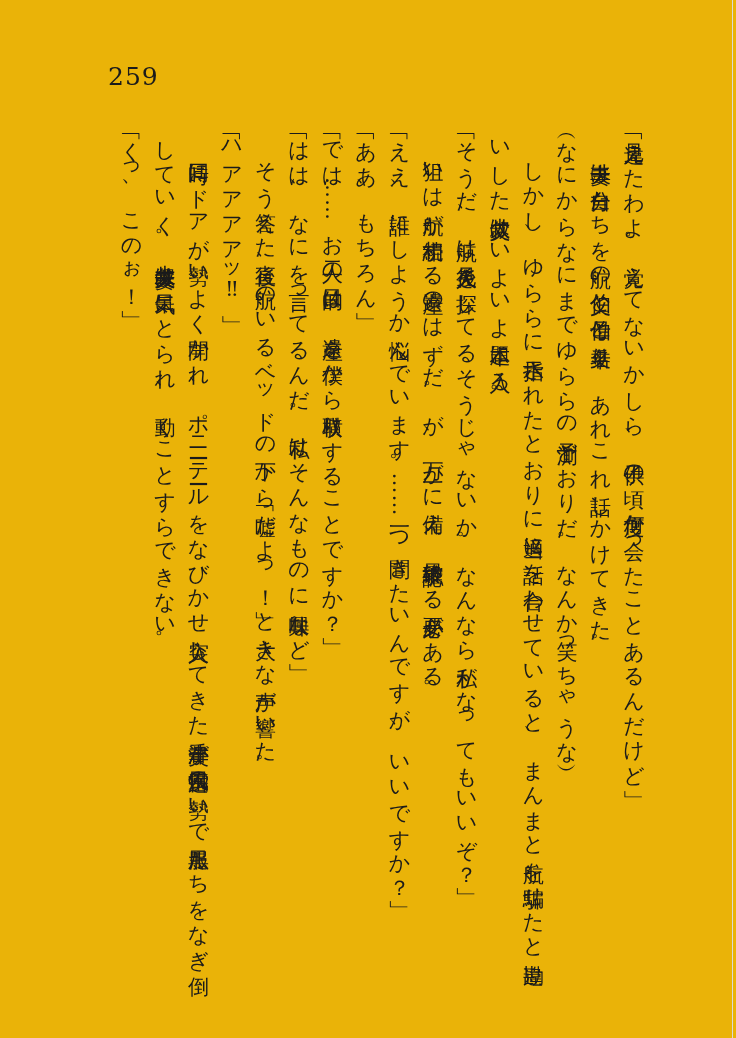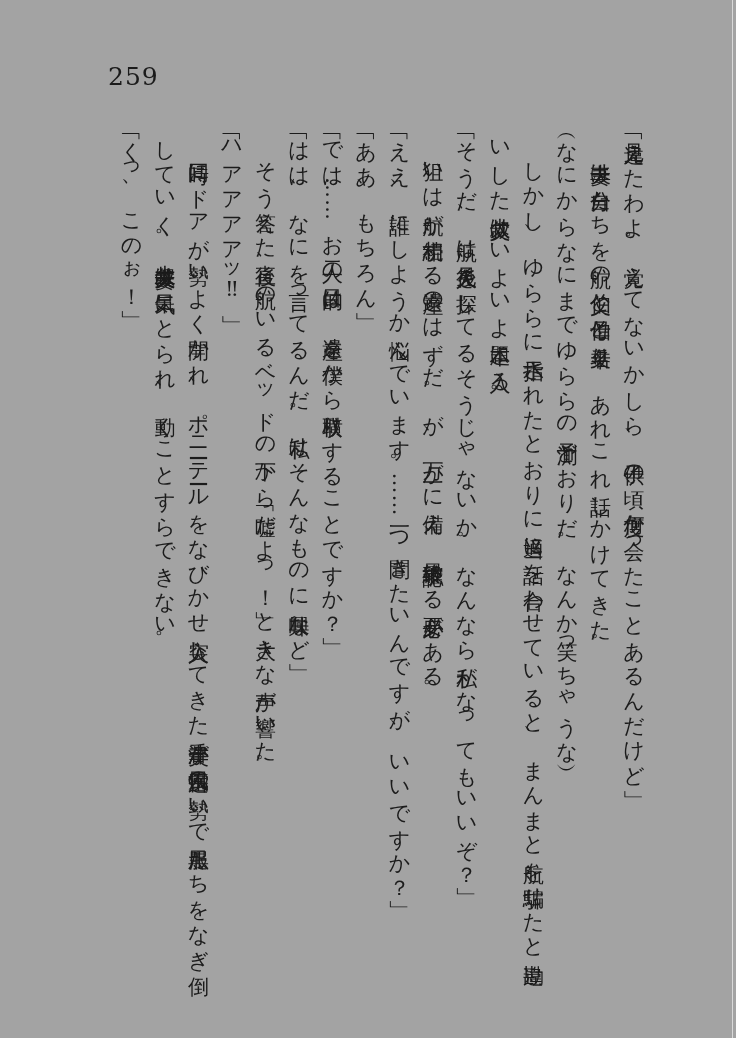--- a/index.html
+++ b/index.html
@@ -10,21 +10,21 @@
     width: 736px;
     height: 1038px;
     position: relative;
     background: #fdfdfd;
     overflow: hidden;
     font-family: "DejaVu Serif", "Liberation Serif", serif;
   }
   .page {
     position: absolute;
     inset: 0;
-    background: #a3a3a3;
+    background: #eab308;
     padding-left: 38px;
   }
   
   .page-edge-right {
     position: absolute;
     top: 0;
     right: 3px;
     width: 1px;
     height: 100%;
     background: #d9d9d9;

